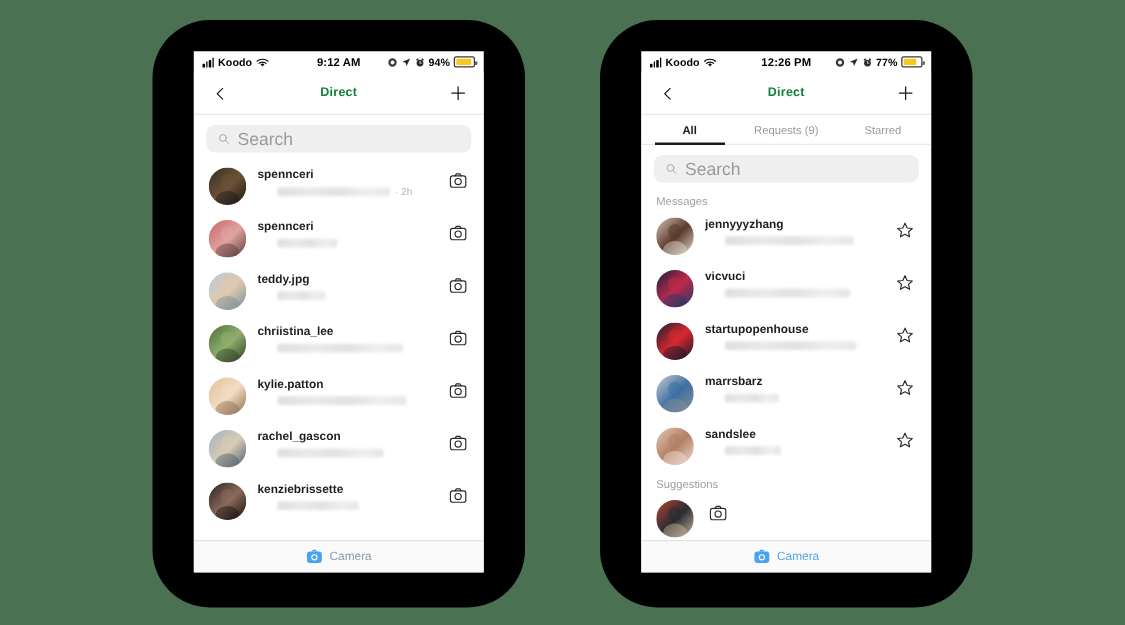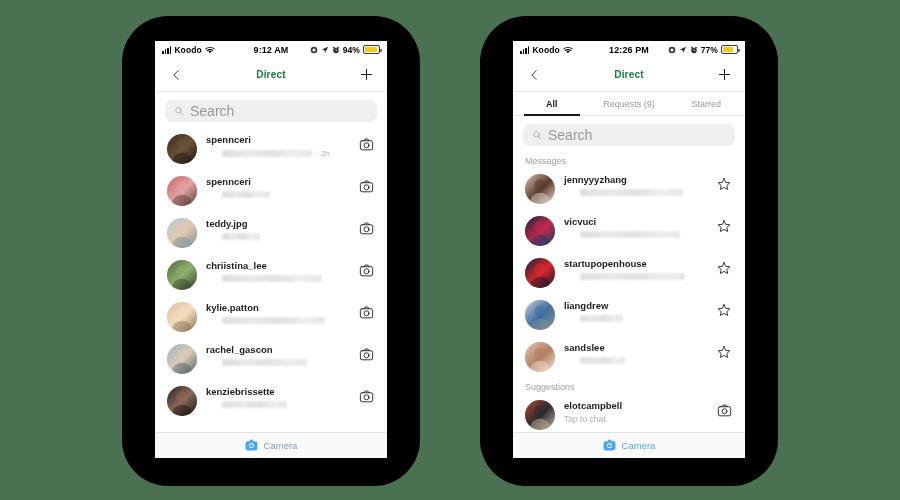--- a/index.html
+++ b/index.html
@@ -621,21 +621,21 @@
                     <stop offset="52%" stop-color="#3d6fa3"></stop>
                     <stop offset="100%" stop-color="#8a8f95"></stop>
                   </linearGradient>
                 </defs>
                 <rect width="40" height="40" fill="url(#g_b4)"></rect>
                 <ellipse cx="20" cy="15" rx="7.5" ry="8" fill="#3d6fa3" opacity=".55"></ellipse>
                 <ellipse cx="20" cy="36" rx="13" ry="11" fill="#8a8f95" opacity=".45"></ellipse>
               </svg>
             </div>
             <div class="rowmid">
-              <div class="uname">liangdrew</div>
+              <div class="uname">marrsbarz</div>
               <div class="subline">
                 <div class="blurbar" style="width: 34%;"></div>
               </div>
             </div>
             <div class="rowact">
               <span style="display: inline-flex; align-items: center;">
                 <svg width="14" height="14" viewBox="0 0 24 24" fill="none" stroke="#2a2a2a" stroke-width="1.6" stroke-linecap="round" stroke-linejoin="round">
                   <polygon points="12,2.6 15,9.2 22,9.9 16.8,14.6 18.3,21.4 12,17.9 5.7,21.4 7.2,14.6 2,9.9 9,9.2"></polygon>
                 </svg>
               </span>
@@ -678,24 +678,20 @@
                   <linearGradient id="g_b6" x1="0" y1="0" x2="1" y2="1">
                     <stop offset="0%" stop-color="#b9452f"></stop>
                     <stop offset="52%" stop-color="#2b2b33"></stop>
                     <stop offset="100%" stop-color="#c8b79c"></stop>
                   </linearGradient>
                 </defs>
                 <rect width="40" height="40" fill="url(#g_b6)"></rect>
                 <ellipse cx="20" cy="15" rx="7.5" ry="8" fill="#2b2b33" opacity=".55"></ellipse>
                 <ellipse cx="20" cy="36" rx="13" ry="11" fill="#c8b79c" opacity=".45"></ellipse>
               </svg>
-            </div>
-            <div class="rowmid">
-              <div class="uname">elotcampbell</div>
-              <div class="sub-text">Tap to chat</div>
             </div>
             <div class="rowact">
               <span style="display: inline-flex; align-items: center;">
                 <svg width="15" height="13" viewBox="0 0 24 22" fill="none" stroke="#2a2a2a" stroke-width="1.6" stroke-linecap="round" stroke-linejoin="round">
                   <rect x="1.6" y="4.6" width="20.8" height="15.4" rx="3"></rect>
                   <path d="M8 4.6 L9.6 1.8 h4.8 L16 4.6"></path>
                   <circle cx="12" cy="12.3" r="4.2"></circle>
                 </svg>
               </span>
             </div>

